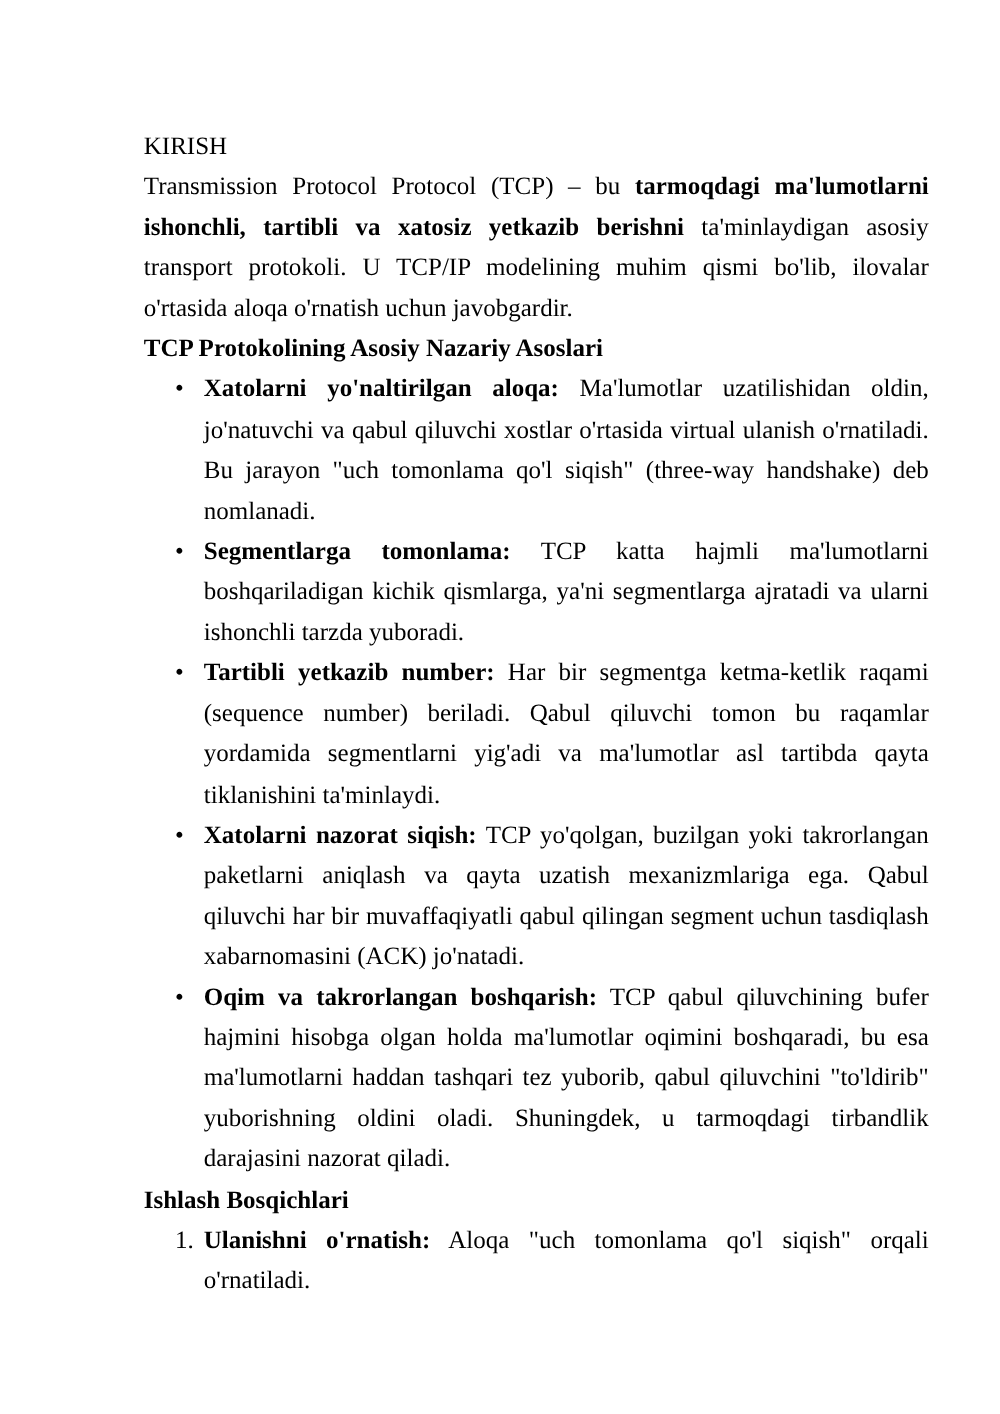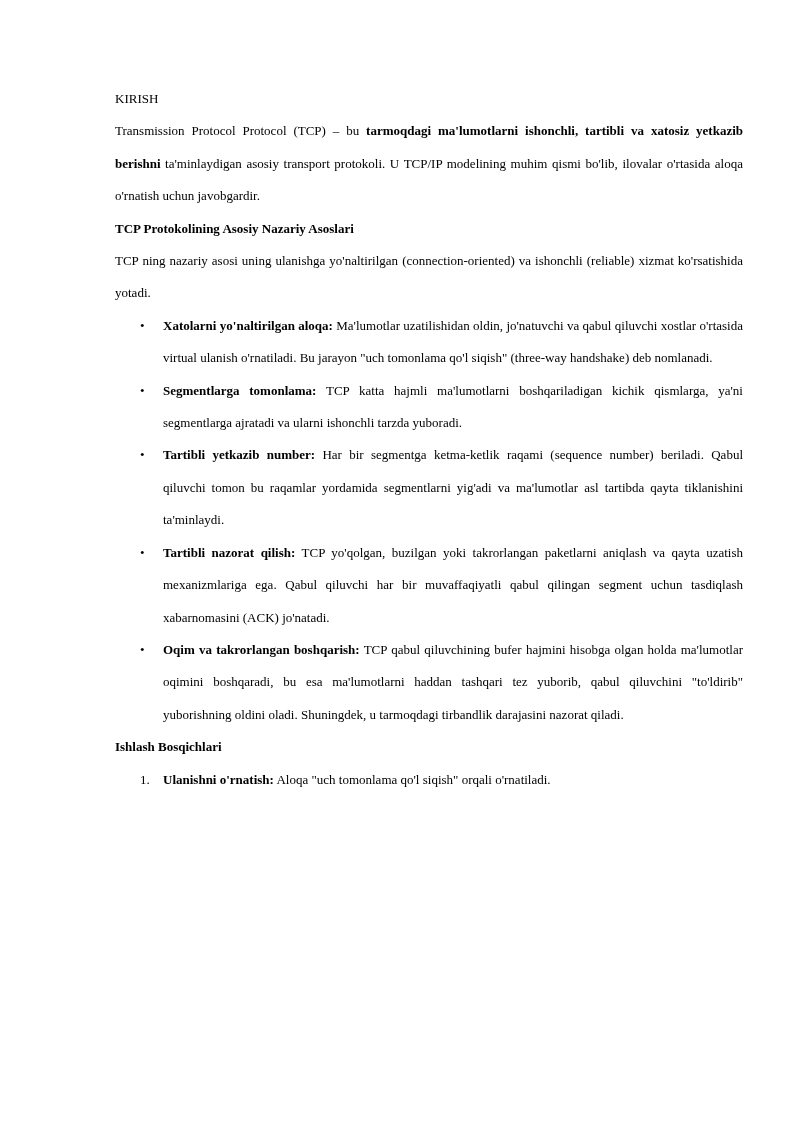--- a/index.html
+++ b/index.html
@@ -11,23 +11,23 @@
     height: 1131px;
     background: #ffffff;
     color: #000000;
     font-family: "Liberation Serif", serif;
     overflow: hidden;
     position: relative;
   }
   .content {
     position: absolute;
     left: 115px;
-    top: 83px;
+    top: 101px;
     width: 628px;
-    font-size: 13px;
+    font-size: 20px;
     line-height: 32.4px;
     text-align: justify;
     text-justify: inter-word;
     hyphens: none;
   }
   p {
     margin: 0;
     padding: 0;
   }
   .bold {
@@ -48,38 +48,37 @@
 <body>
 
 <div class="content">
 
   <p>KIRISH</p>
 
   <p><span>Transmission Protocol Protocol (TCP) – bu </span><b>tarmoqdagi ma'lumotlarni ishonchli, tartibli va xatosiz yetkazib berishni</b><span> ta'minlaydigan asosiy transport protokoli. U TCP/IP modelining muhim qismi bo'lib, ilovalar o'rtasida aloqa o'rnatish uchun javobgardir.</span></p>
 
   <p class="bold">TCP Protokolining Asosiy Nazariy Asoslari</p>
 
-  <p>TCP ning nazariy asosi uning ulanishga yo'naltirilgan (connection-oriented) va ishonchli (reliable) xizmat ko'rsatishida yotadi.</p>
 
   <div>
 
     <div class="li">
       <span class="marker">•</span><b>Xatolarni yo'naltirilgan aloqa:</b><span> Ma'lumotlar uzatilishidan oldin, jo'natuvchi va qabul qiluvchi xostlar o'rtasida virtual ulanish o'rnatiladi. Bu jarayon "uch tomonlama qo'l siqish" (three-way handshake) deb nomlanadi.</span>
     </div>
 
     <div class="li">
       <span class="marker">•</span><b>Segmentlarga tomonlama:</b><span> TCP katta hajmli ma'lumotlarni boshqariladigan kichik qismlarga, ya'ni segmentlarga ajratadi va ularni ishonchli tarzda yuboradi.</span>
     </div>
 
     <div class="li">
       <span class="marker">•</span><b>Tartibli yetkazib number:</b><span> Har bir segmentga ketma-ketlik raqami (sequence number) beriladi. Qabul qiluvchi tomon bu raqamlar yordamida segmentlarni yig'adi va ma'lumotlar asl tartibda qayta tiklanishini ta'minlaydi.</span>
     </div>
 
     <div class="li">
-      <span class="marker">•</span><b>Tartibli nazorat qilish:</b><span> TCP yo'qolgan, buzilgan yoki takrorlangan paketlarni aniqlash va qayta uzatish mexanizmlariga ega. Qabul qiluvchi har bir muvaffaqiyatli qabul qilingan segment uchun tasdiqlash xabarnomasini (ACK) jo'natadi.</span>
+      <span class="marker">•</span><b>Xatolarni nazorat siqish:</b><span> TCP yo'qolgan, buzilgan yoki takrorlangan paketlarni aniqlash va qayta uzatish mexanizmlariga ega. Qabul qiluvchi har bir muvaffaqiyatli qabul qilingan segment uchun tasdiqlash xabarnomasini (ACK) jo'natadi.</span>
     </div>
 
     <div class="li">
       <span class="marker">•</span><b>Oqim va takrorlangan boshqarish:</b><span> TCP qabul qiluvchining bufer hajmini hisobga olgan holda ma'lumotlar oqimini boshqaradi, bu esa ma'lumotlarni haddan tashqari tez yuborib, qabul qiluvchini "to'ldirib" yuborishning oldini oladi. Shuningdek, u tarmoqdagi tirbandlik darajasini nazorat qiladi.</span>
     </div>
 
   </div>
 
   <p class="bold">Ishlash Bosqichlari</p>
 

